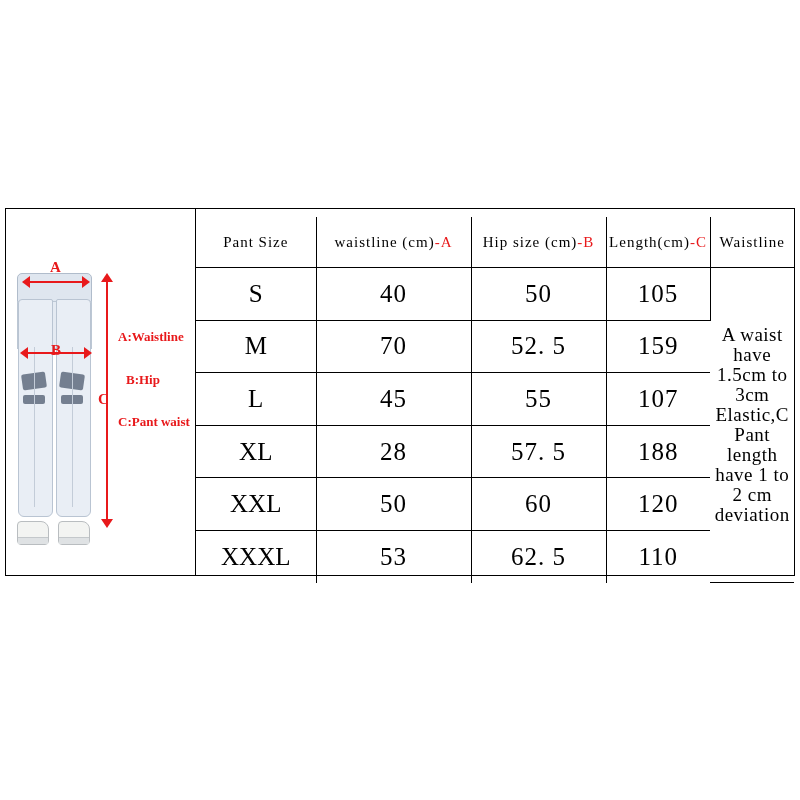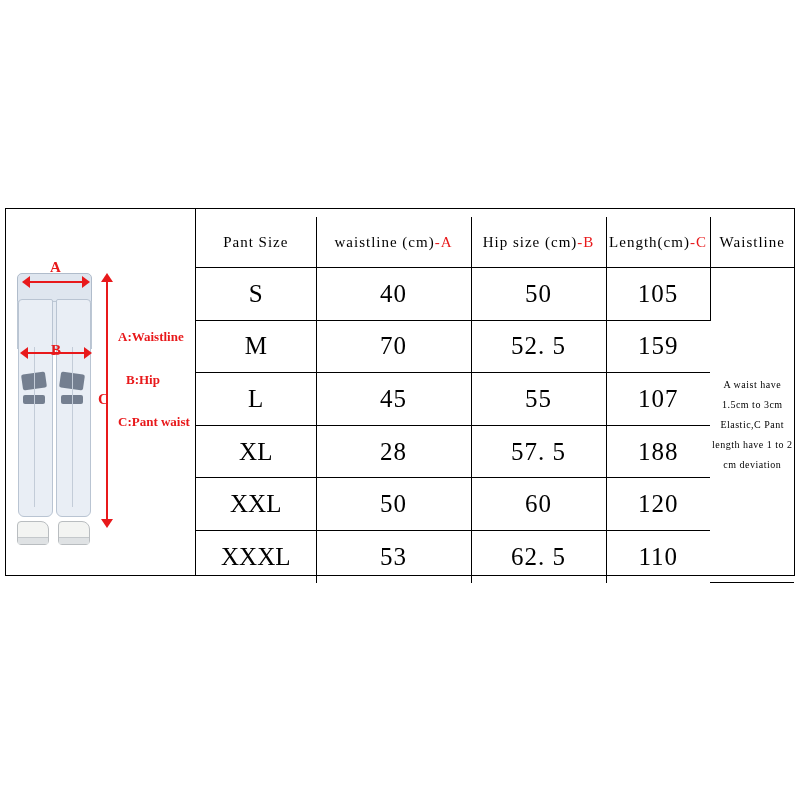--- a/index.html
+++ b/index.html
@@ -165,21 +165,21 @@
   thead th {
     height: 50px;
     font-size: 15px;
     letter-spacing: 1px;
   }
   .hdr-red { color: #e8191b; }
   tbody td { height: 51px; }
   .cell-size { font-size: 25px; }
   .cell-num  { font-size: 25px; letter-spacing: 1px; }
   .cell-elas {
-    font-size: 10px;
+    font-size: 19px;
     line-height: 20px;
     letter-spacing: .5px;
     padding: 2px 2px;
   }
 </style>
 </head>
 <body>
 
 <div id="page">
 

